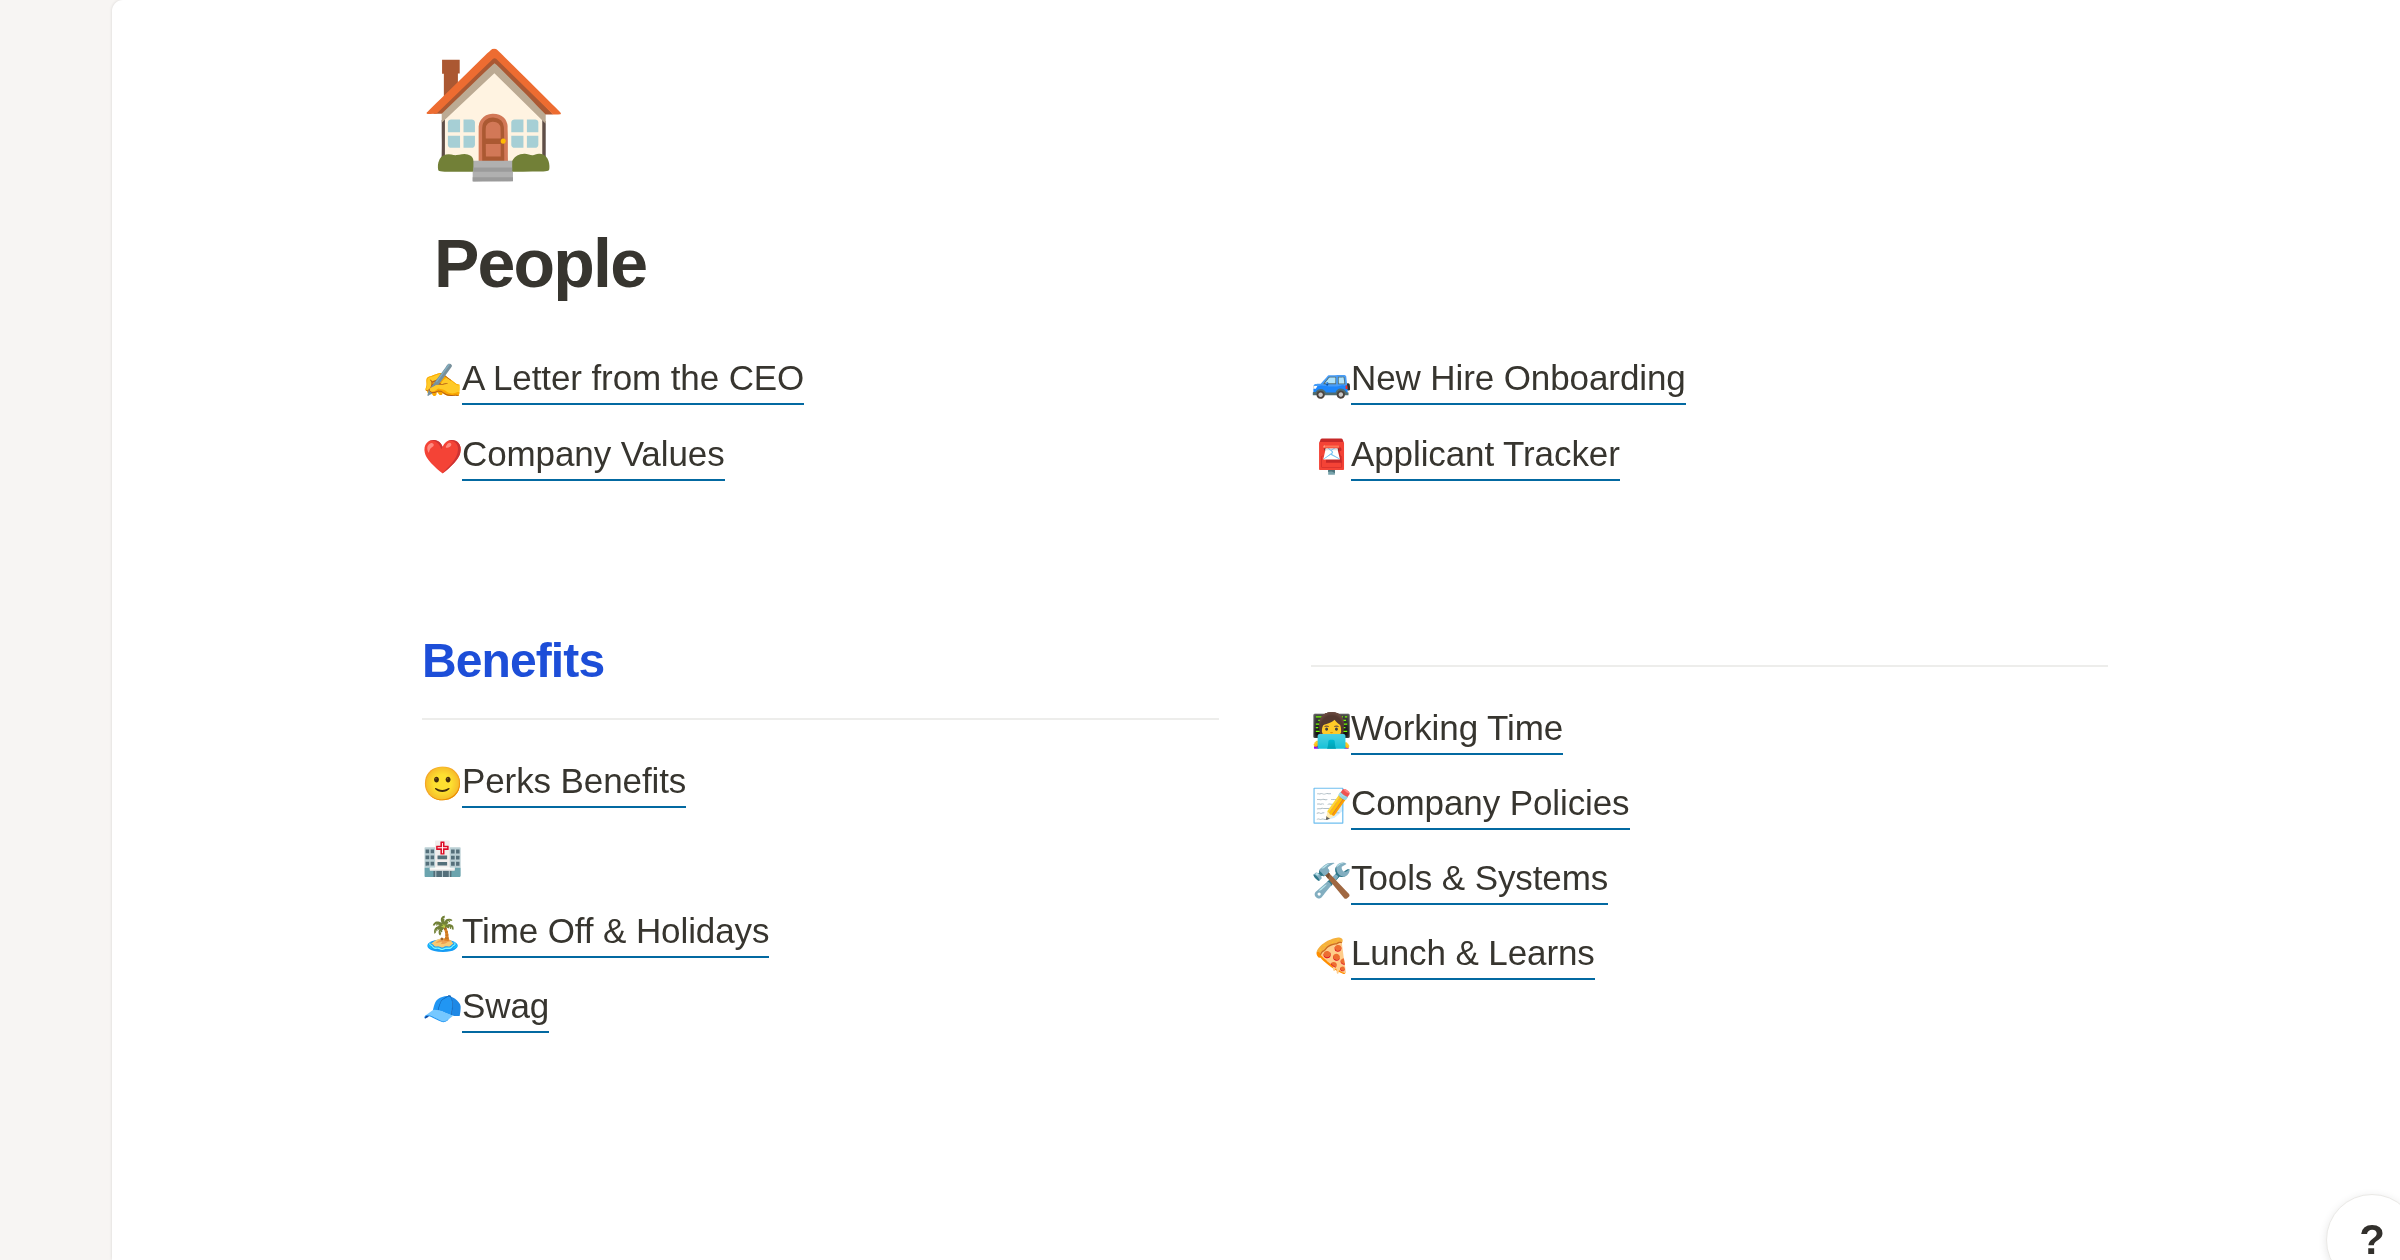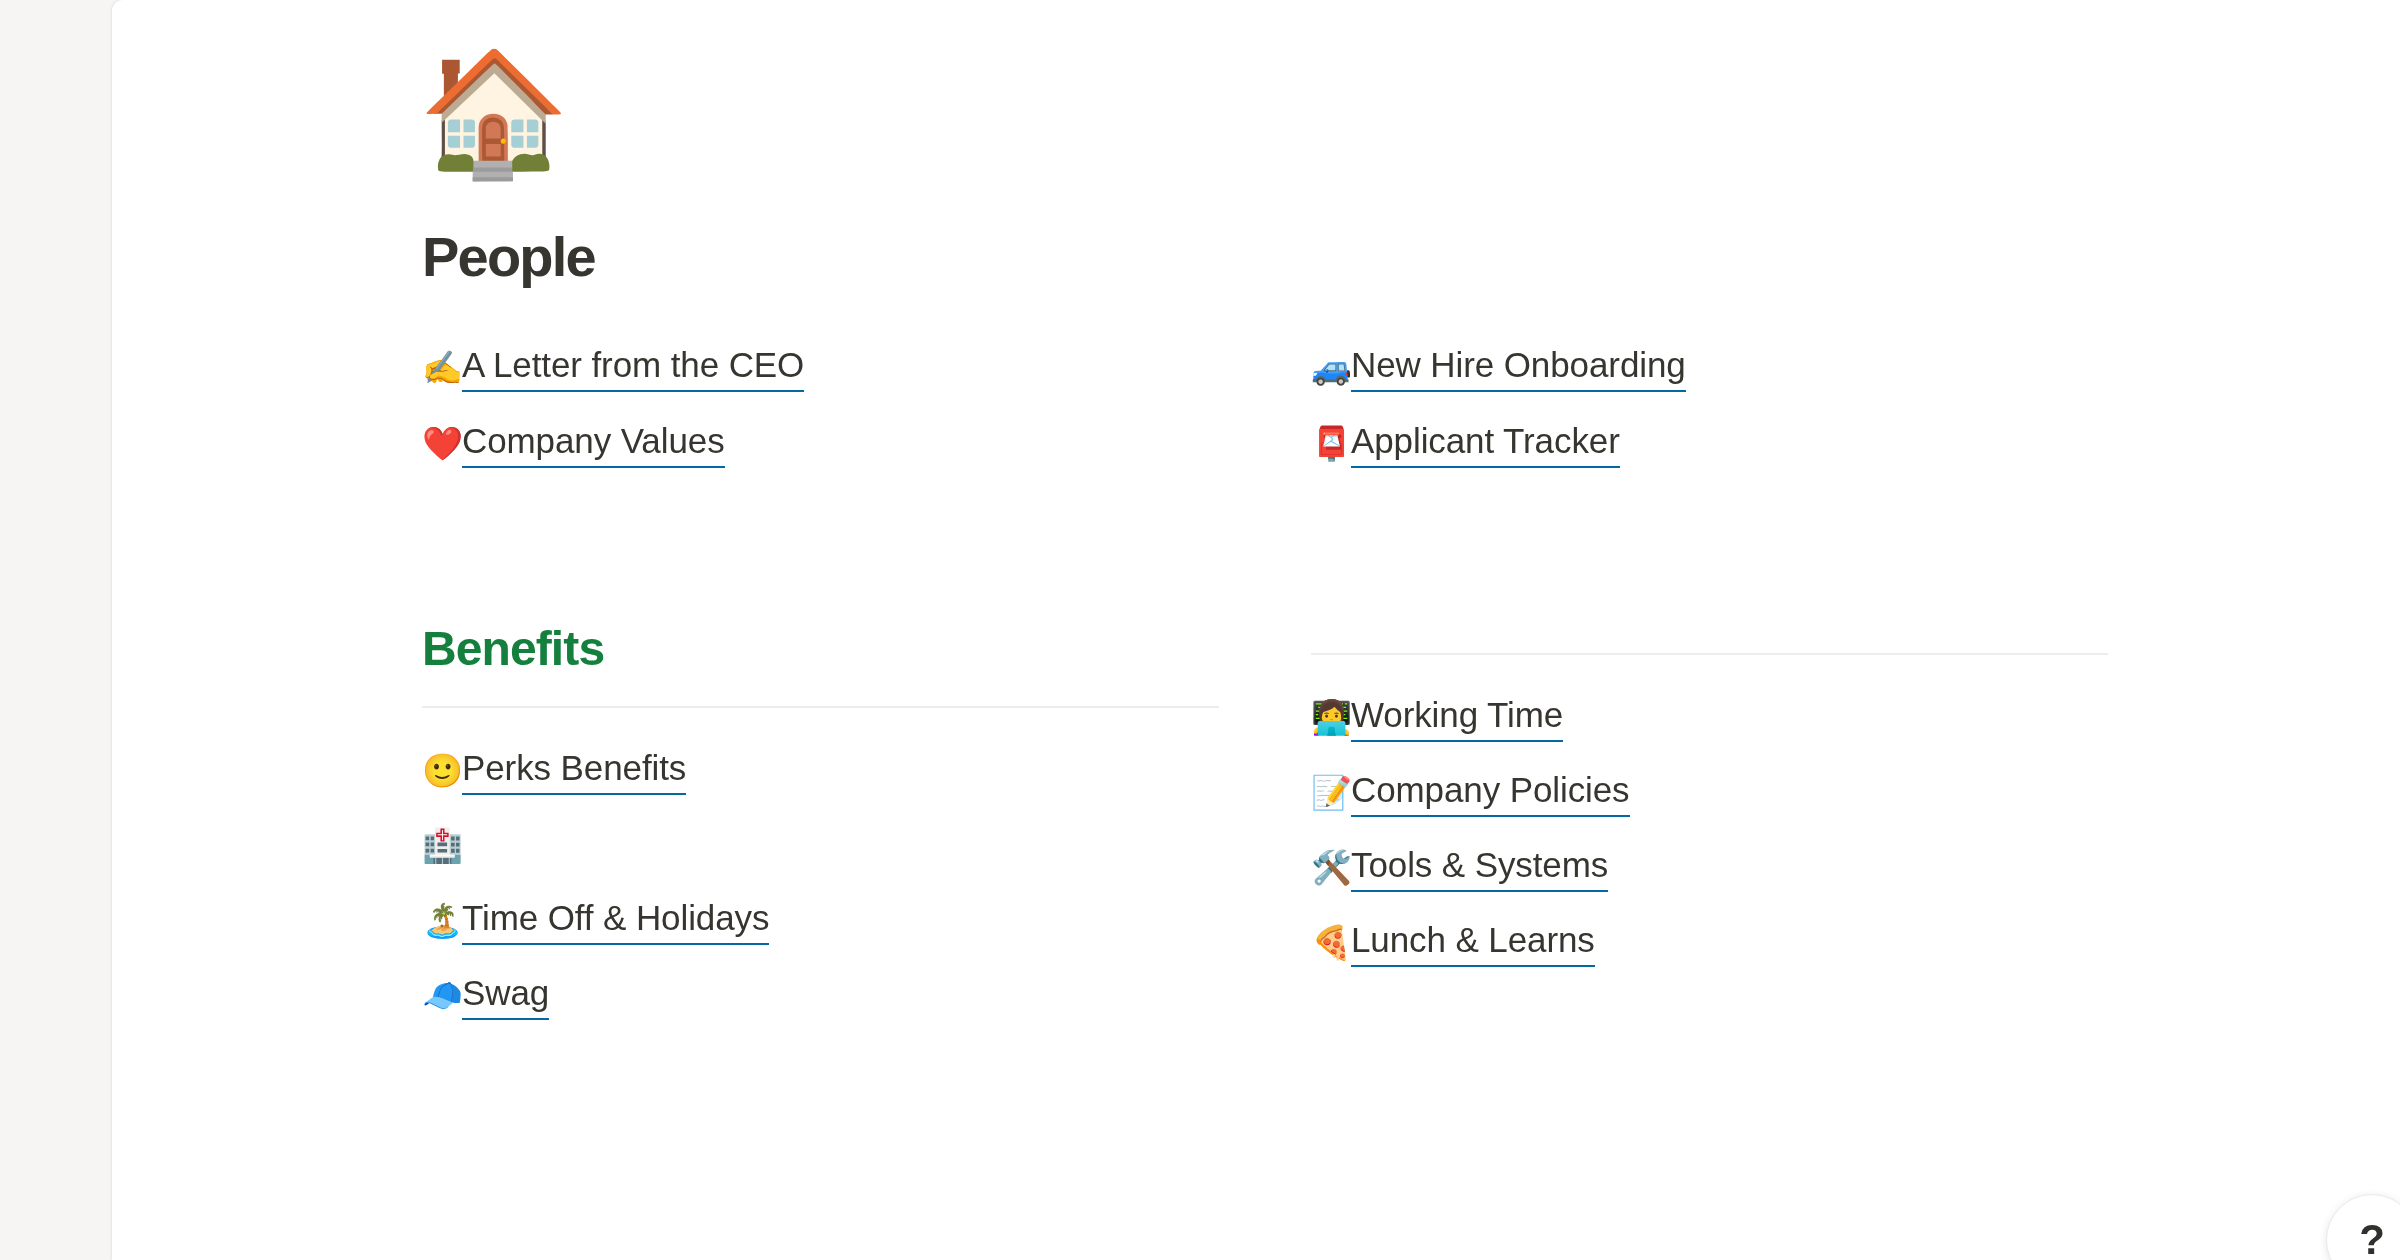--- a/index.html
+++ b/index.html
@@ -52,25 +52,26 @@
     font-size: 122px;
     line-height: 1.0;
     height: 132px;
     font-family: "DejaVu Sans", sans-serif;
     user-select: none;
   }
 
   
   .page-title {
     margin-top: 44px;
-    font-size: 56px;
+    font-size: 68px;
     font-weight: 700;
     letter-spacing: -1.8px;
     color: #37352F;
     line-height: 1.05;
+    margin-left: 12px;
   }
 
   
   .columns {
     display: flex;
     gap: 92px;
     margin-top: 56px;
   }
   .column {
     width: 797px;
@@ -109,21 +110,21 @@
     white-space: nowrap;
   }
 
   
   .section { margin-top: 98px; }
 
   .section-heading {
     font-size: 48px;
     font-weight: 700;
     letter-spacing: -0.9px;
-    color: #15803d;
+    color: #1d4ed8;
     line-height: 1.1;
   }
 
   .section-divider {
     height: 2px;
     background: #EDEDEB;
     margin-top: 30px;
     margin-bottom: 38px;
     width: 100%;
   }

